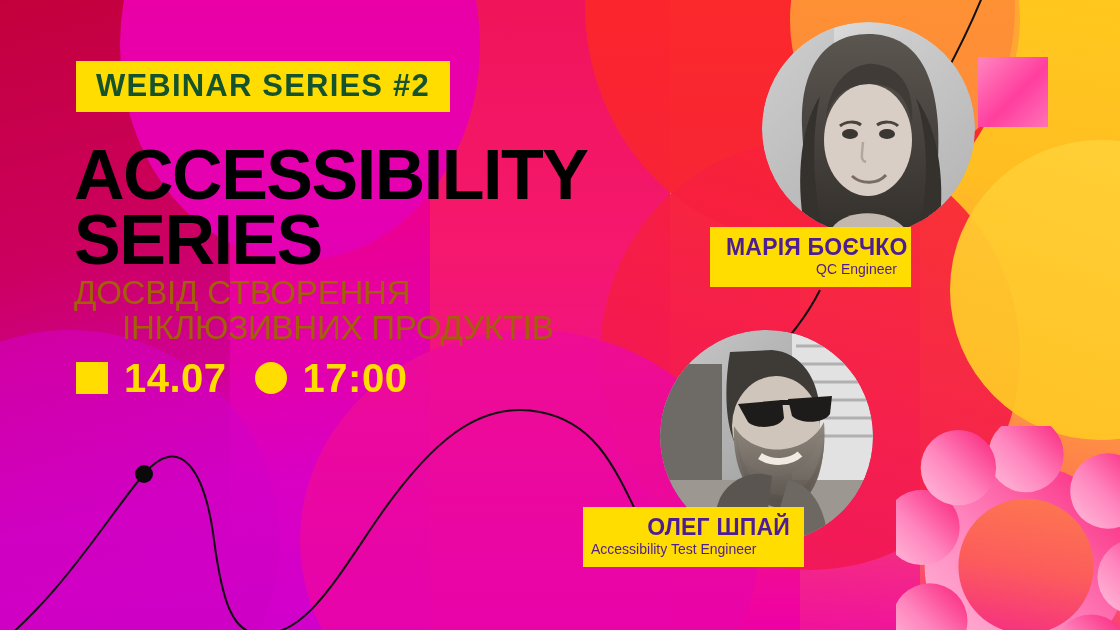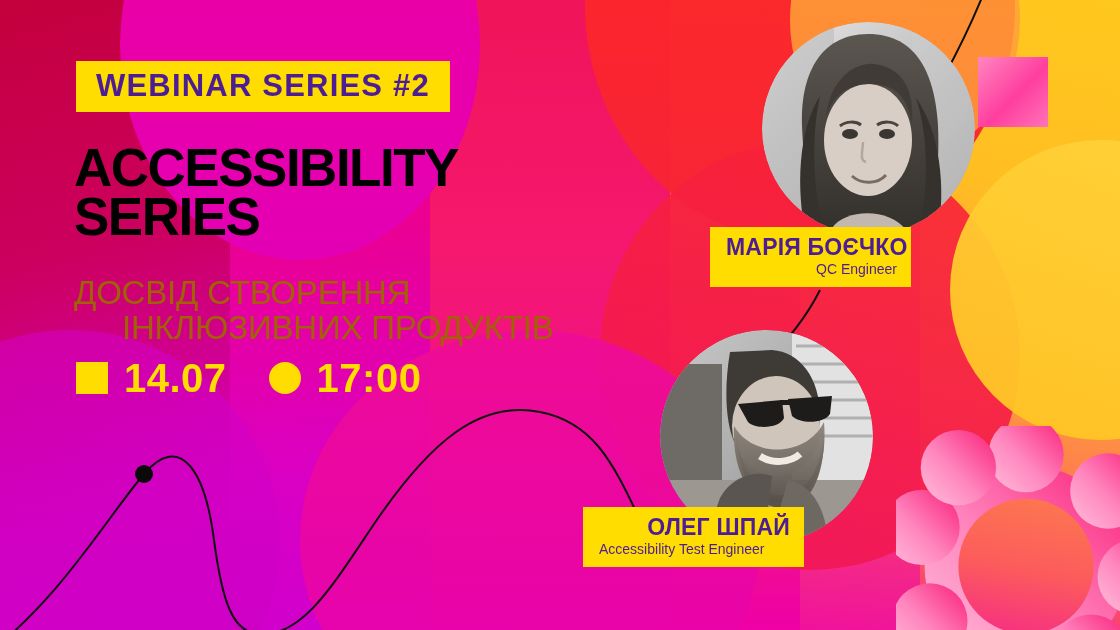--- a/index.html
+++ b/index.html
@@ -69,46 +69,46 @@
   .gear { position:absolute; right:-36px; bottom:-56px; width:260px; height:260px; }
 
   
   .curves { position:absolute; inset:0; pointer-events:none; }
 
   
   .content { position:absolute; left:0; top:0; width:680px; height:100%; }
 
   .badge {
     position:absolute; left:76px; top:61px;
-    background:#FFDD00; color:#4c1d95;
+    background:#FFDD00; color:#14532d;
     padding:9px 20px 11px 20px;
     font-size:31px; font-weight:bold;
     letter-spacing:1.2px; line-height:1;
     white-space:nowrap;
   }
 
   .title {
     position:absolute; left:74px; top:143px;
     color:#000; font-weight:bold;
-    font-size:53px; line-height:.93;
+    font-size:70px; line-height:.93;
     letter-spacing:-1.5px; white-space:nowrap;
   }
   .title .l2 { display:block; }
 
   .subtitle {
     position:absolute; left:74px; top:276px;
     color:#a16207; font-weight:normal;
     font-size:33px; line-height:1.06;
     letter-spacing:-0.2px; white-space:nowrap;
   }
   .subtitle .s2 { display:block;margin-left:48px; }
 
   .meta {
     position:absolute; left:76px; top:358px;
-    display:flex; align-items:center; gap:42px;
+    display:flex; align-items:center; gap:28px;
   }
   .meta-item { display:flex; align-items:center; gap:16px; }
   .marker-square { width:32px; height:32px; background:#FFDD00; flex:none; }
   .marker-circle { width:32px; height:32px; background:#FFDD00; border-radius:50%; flex:none; }
   .meta-text {
     color:#FFDD00; font-size:40px; font-weight:bold;
     letter-spacing:0.5px; line-height:1;
   }
 
   
@@ -122,21 +122,21 @@
   }
   .plate .name {
     font-size:23px; font-weight:bold; line-height:1.12;
     letter-spacing:0.2px; white-space:nowrap;
   }
   .plate .role {
     font-size:14px; font-weight:normal; line-height:1.25;
     white-space:nowrap;
   }
   .plate1 { left:710px; top:227px; width:201px; text-align:right; }
-  .plate2 { left:583px; top:507px; width:221px; text-align:right; }
+  .plate2 { left:583px; top:507px; width:221px; text-align:right;padding-left:8px; }
   .plate2 .role { text-align:left; }
 </style>
 </head>
 <body>
 
 <div class="banner">
 
   <div class="bg">
     <div class="band b1"></div>
     <div class="band b2"></div>

